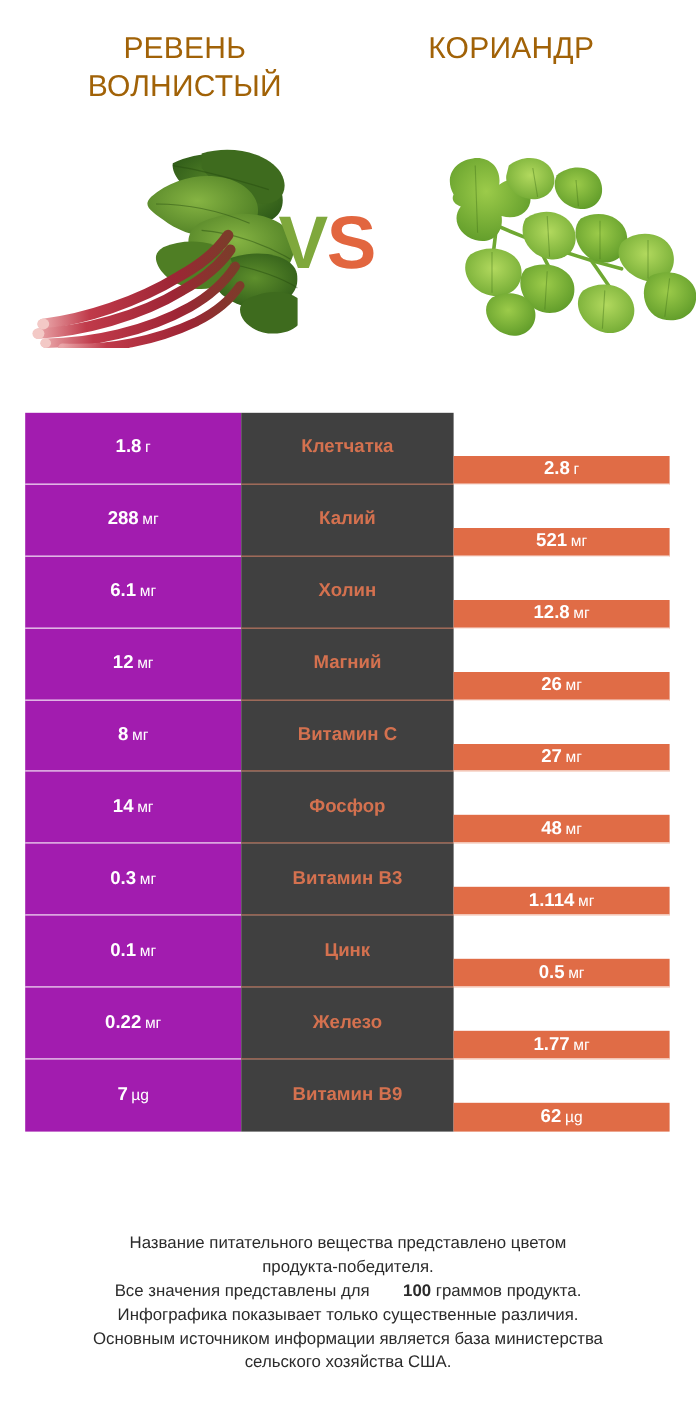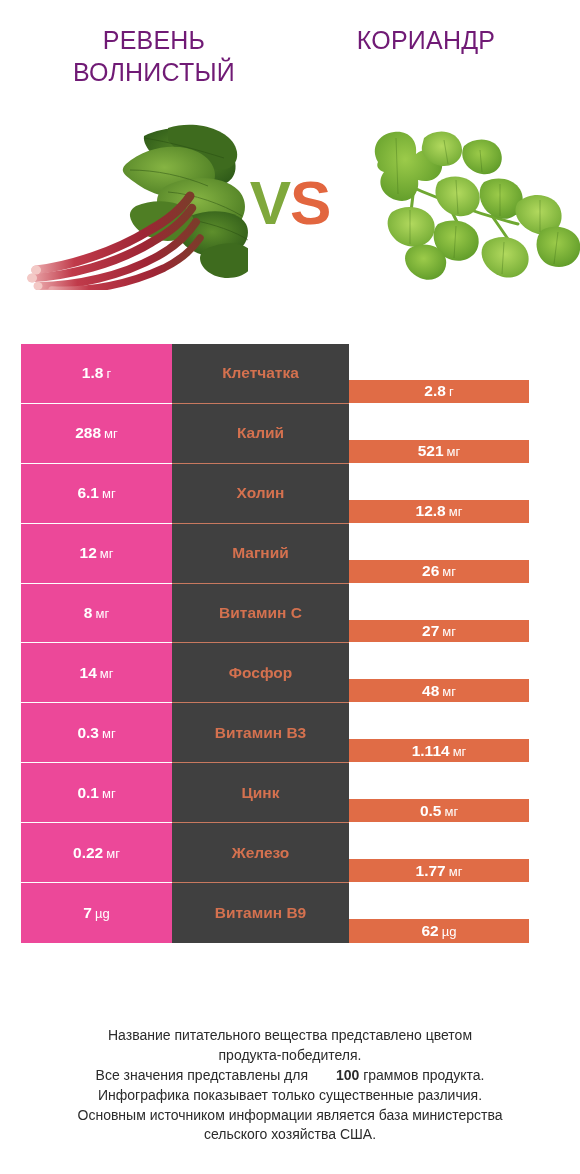--- a/index.html
+++ b/index.html
@@ -10,21 +10,21 @@
     overflow:hidden;
     position:relative;
   }
 
   
   .header{
     position:absolute;left:0;top:0;width:580px;height:110px;
     display:flex;align-items:flex-start;
   }
   .title{
-    color:#701a75;
+    color:#a16207;
     font-size:25px;
     font-weight:400;
     line-height:1.28;
     text-transform:uppercase;
     letter-spacing:0.2px;
     text-align:center;
   }
   .title-left{position:absolute;left:28px;top:24px;width:252px;}
   .title-right{position:absolute;left:300px;top:24px;width:252px;}
 
@@ -32,21 +32,20 @@
   .hero{
     position:absolute;left:0;top:120px;width:580px;height:185px;
   }
   .hero-img{position:absolute;top:0;width:230px;height:170px;}
   .hero-left{left:18px;}
   .hero-right{left:352px;}
   .hero-img svg{width:100%;height:100%;display:block;}
 
   .vs{
     position:absolute;left:232px;top:28px;width:116px;height:110px;
-    text-align:center;
     font-size:62px;
     font-weight:700;
     line-height:110px;
     letter-spacing:-1px;
     font-family:"Liberation Sans","DejaVu Sans",sans-serif;
   }
   .vs .v{color:#7FA83C;}
   .vs .s{color:#E2663F;}
 
   
@@ -58,22 +57,22 @@
     display:flex;
     height:59.9px;
     align-items:stretch;
   }
   .cell{
     display:flex;align-items:center;justify-content:center;
     box-sizing:border-box;
     text-align:center;
   }
   .cell-left{
-    width:151px;
-    background:#ec4899;
+    width:180px;
+    background:#a21caf;
     color:#ffffff;
     border-bottom:1.3px solid #ffffff;
     align-items:center;
   }
   .cell-mid{
     width:177px;
     background:#404040;
     color:#D4714F;
     border-bottom:1.1px solid #C8795F;
     font-size:15.5px;

